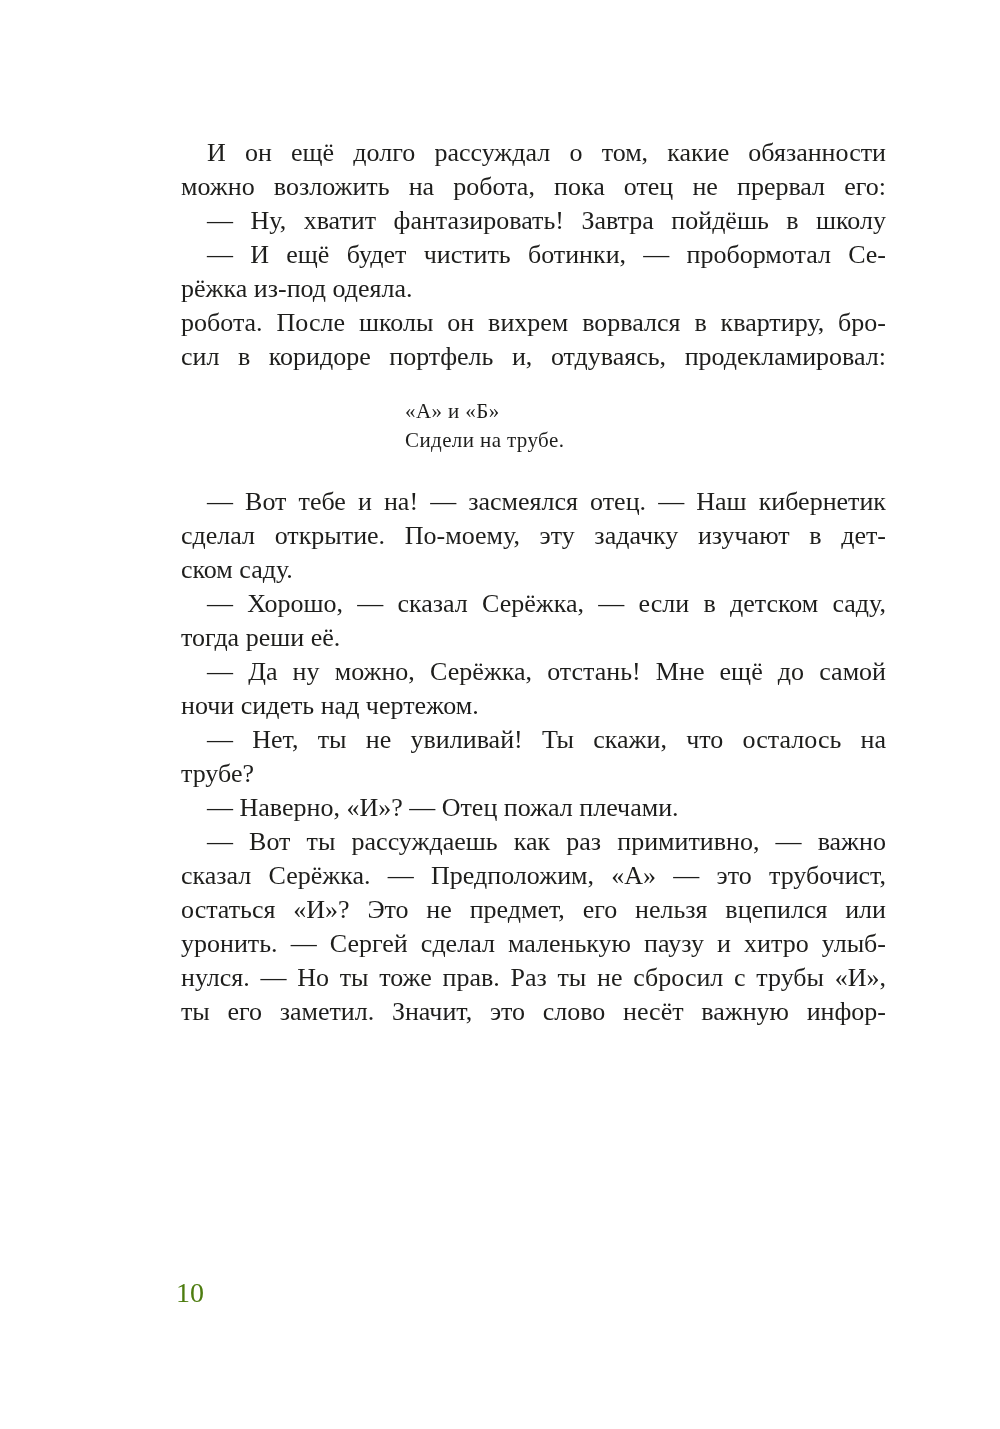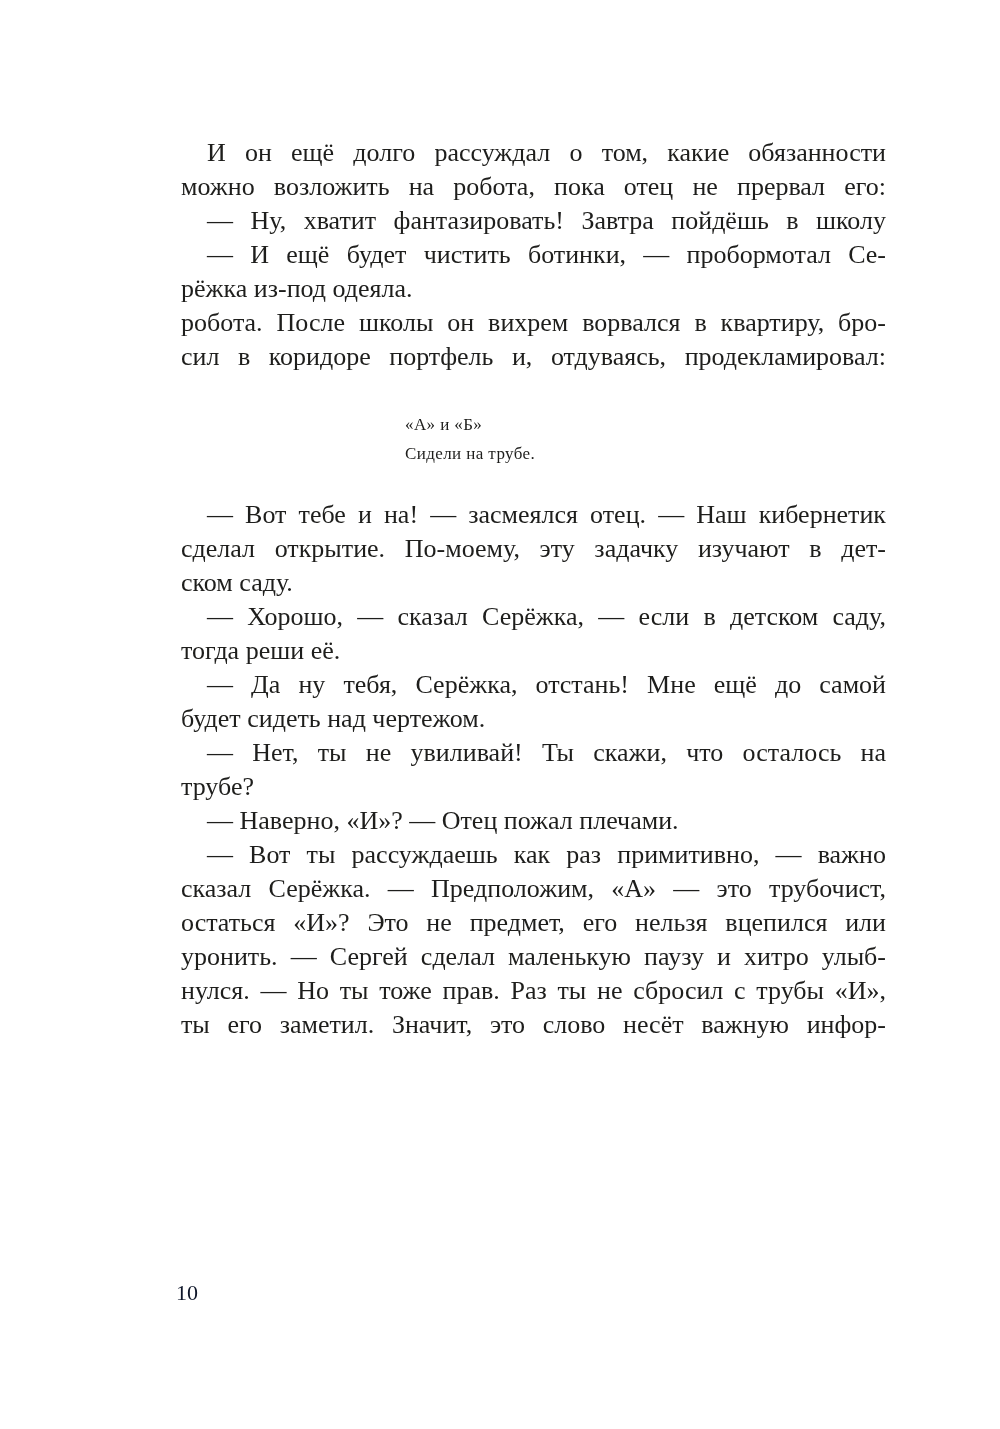--- a/index.html
+++ b/index.html
@@ -29,38 +29,38 @@
   .line {
     text-align: justify;
     text-align-last: justify;
     height: 34px;
     overflow: hidden;
     white-space: nowrap;
   }
   .line.end { text-align-last: left; }
   .line.indent { text-indent: 26px; }
   .verse {
-    margin: 36px 0 30px 224px;
-    font-size: 17px;
+    margin: 23px 0 30px 224px;
+    font-size: 21px;
     line-height: 29px;
     letter-spacing: 0.4px;
   }
   .verse .line {
     text-align: left;
     text-align-last: left;
     height: 29px;
   }
   .verse .line:nth-child(3) { padding-left: 7px; }
   .page-number {
     position: absolute;
     left: 176px;
     top: 1280px;
-    font-size: 22px;
+    font-size: 28px;
     line-height: 26px;
-    color: #0f172a;
+    color: #4d7c0f;
   }
 </style>
 </head>
 <body>
 
 <div class="page">
   <div class="text-block" id="text-block">
       <div class="paragraph">
         <div class="line indent">И он ещё долго рассуждал о том, какие обязанности</div>
         <div class="line">можно возложить на робота, пока отец не прервал его:</div>
@@ -83,22 +83,22 @@
       <div class="paragraph">
         <div class="line indent">— Вот тебе и на! — засмеялся отец. — Наш кибернетик</div>
         <div class="line">сделал открытие. По-моему, эту задачку изучают в дет-</div>
         <div class="line end">ском саду.</div>
       </div>
       <div class="paragraph">
         <div class="line indent">— Хорошо, — сказал Серёжка, — если в детском саду,</div>
         <div class="line end">тогда реши её.</div>
       </div>
       <div class="paragraph">
-        <div class="line indent">— Да ну тебя, Серёжка, отстань! Мне ещё до самой</div>
-        <div class="line end">будет сидеть над чертежом.</div>
+        <div class="line indent">— Да ну можно, Серёжка, отстань! Мне ещё до самой</div>
+        <div class="line end">ночи сидеть над чертежом.</div>
       </div>
       <div class="paragraph">
         <div class="line indent">— Нет, ты не увиливай! Ты скажи, что осталось на</div>
         <div class="line end">трубе?</div>
       </div>
       <div class="paragraph">
         <div class="line indent end">— Наверно, «И»? — Отец пожал плечами.</div>
       </div>
       <div class="paragraph">
         <div class="line indent">— Вот ты рассуждаешь как раз примитивно, — важно</div>

